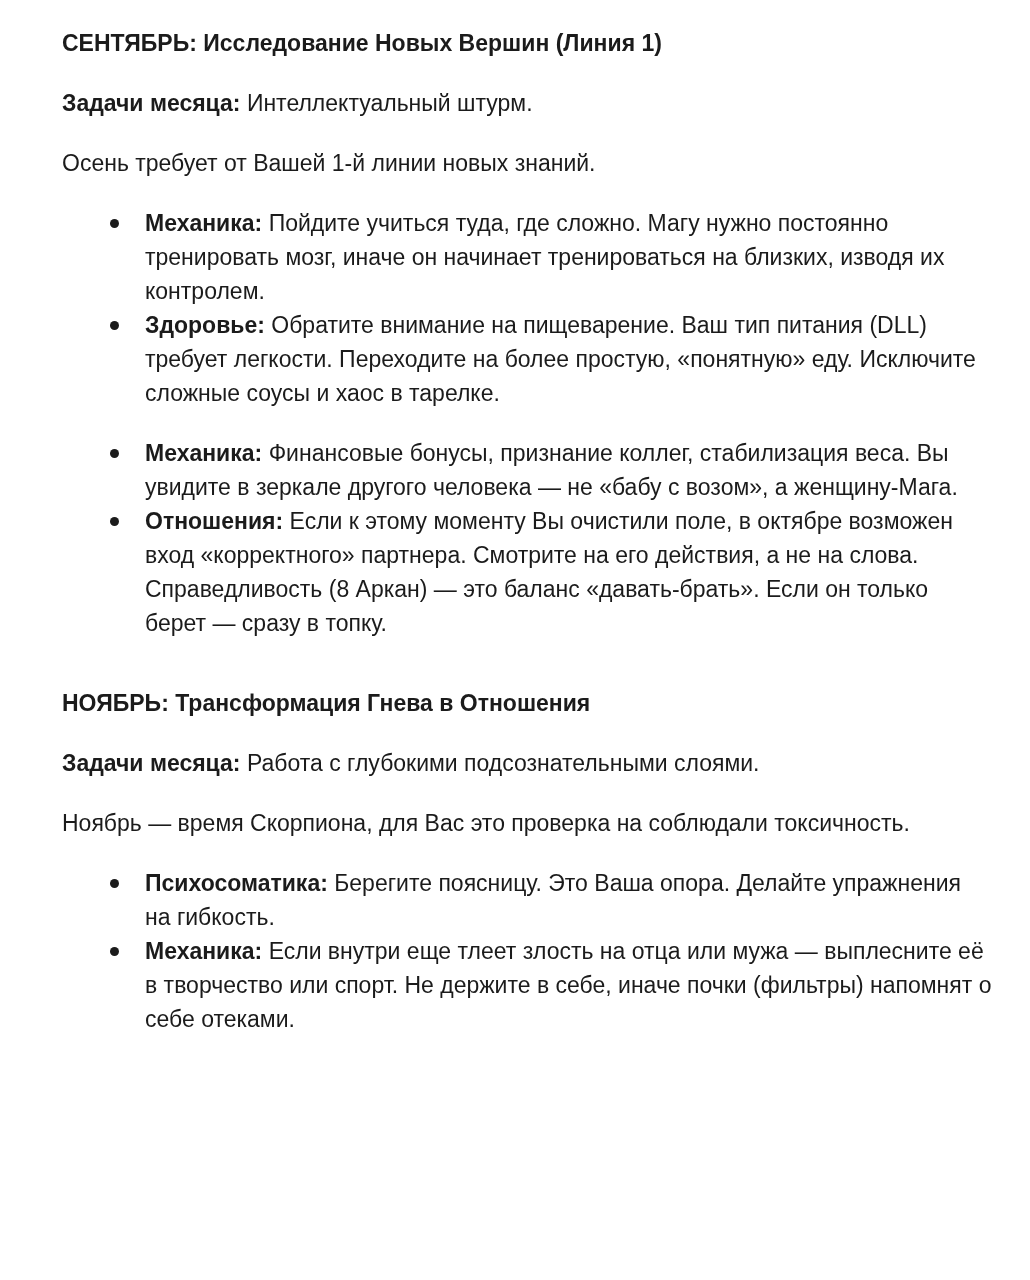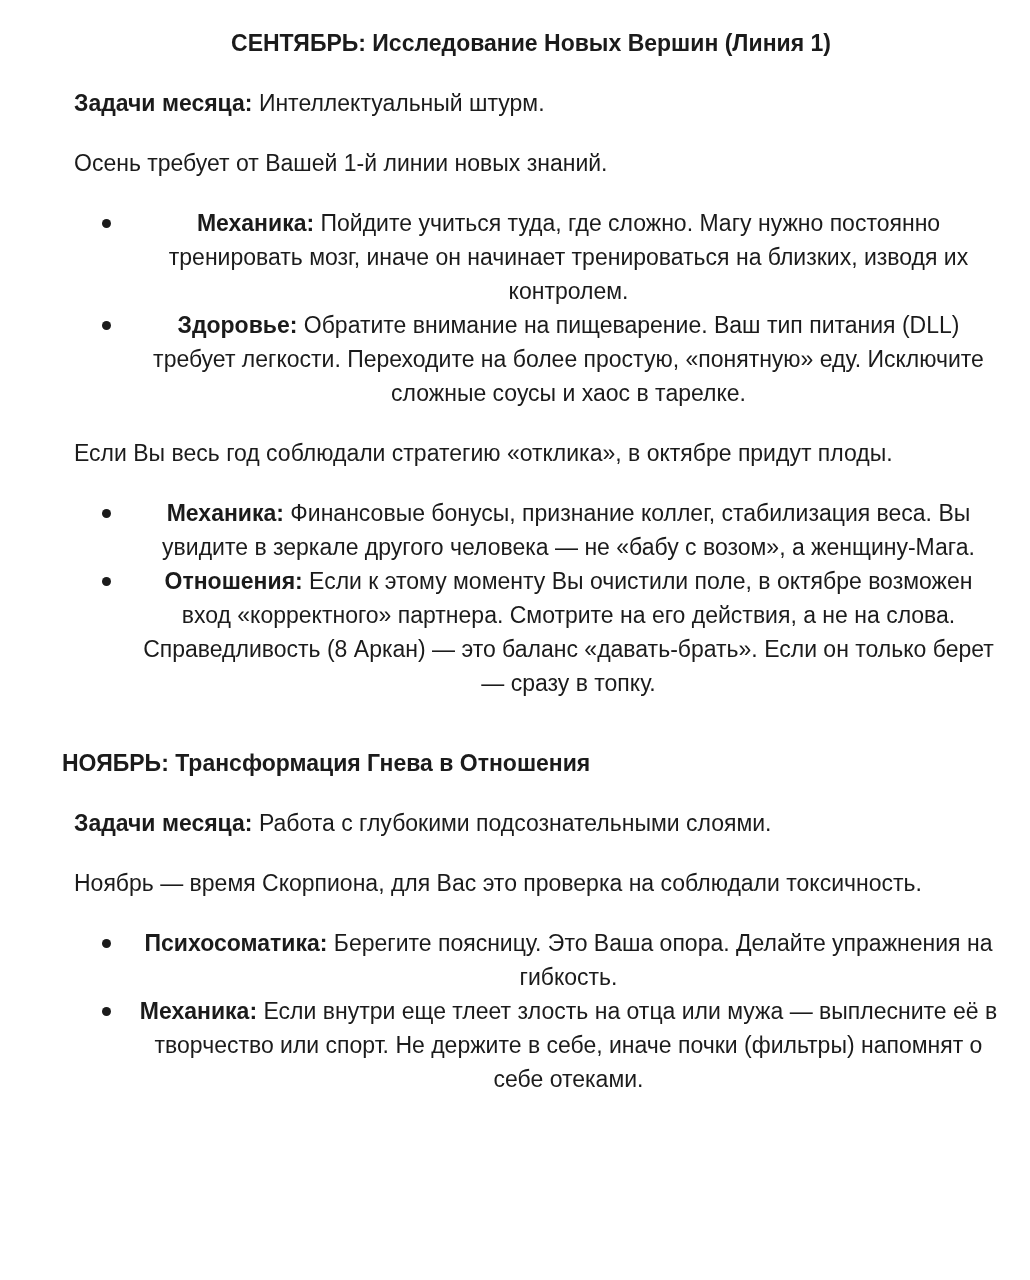--- a/index.html
+++ b/index.html
@@ -23,28 +23,27 @@
     font-size: 23px;
     line-height: 34px;
   }
   .section { margin: 0; }
   h2.month-heading {
     font-size: 23px;
     line-height: 34px;
     font-weight: 700;
     margin: 46px 0 26px 0;
   }
-  .section:first-child h2.month-heading { margin-top: 0; text-align: center; }
-  p { margin: 26px 12px; }
+  .section:first-child h2.month-heading { margin-top: 0; }
+  p { margin: 26px 0; }
   strong { font-weight: 700; }
   ul.bullet-list {
     list-style: none;
-    margin: 26px 0;
+    margin: 26px 8px;
     padding: 0 0 0 38px;
-    text-align: center;
   }
   ul.bullet-list li {
     position: relative;
     padding-left: 37px;
   }
   ul.bullet-list .dot {
     position: absolute;
     left: 2px;
     top: 13px;
     width: 9px;
@@ -77,21 +76,20 @@
         <span class="dot"></span>
         <span class="li-text">
           <strong>Здоровье:</strong>
           <span>Обратите внимание на пищеварение. Ваш тип питания (DLL) требует легкости. Переходите на более простую, «понятную» еду. Исключите сложные соусы и хаос в тарелке.</span>
         </span>
       </li>
     </ul>
   </section>
 
   <section class="section">
-    <p>Если Вы весь год соблюдали стратегию «отклика», в октябре придут плоды.</p>
     <ul class="bullet-list">
       <li>
         <span class="dot"></span>
         <span class="li-text">
           <strong>Механика:</strong>
           <span>Финансовые бонусы, признание коллег, стабилизация веса. Вы увидите в зеркале другого человека — не «бабу с возом», а женщину-Мага.</span>
         </span>
       </li>
       <li>
         <span class="dot"></span>

